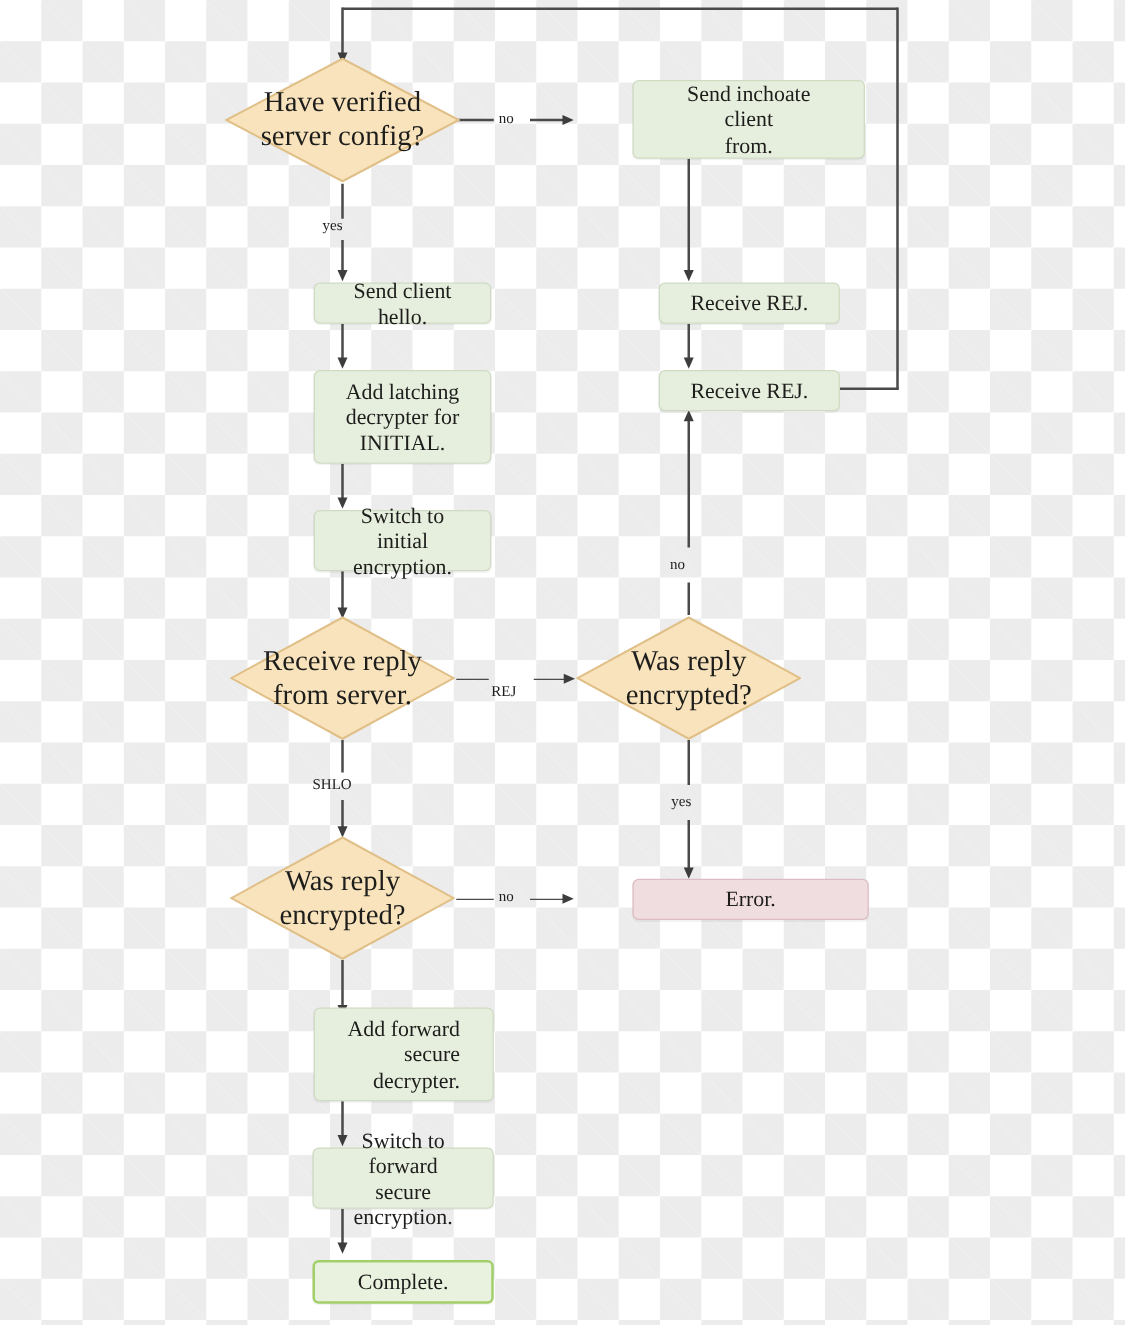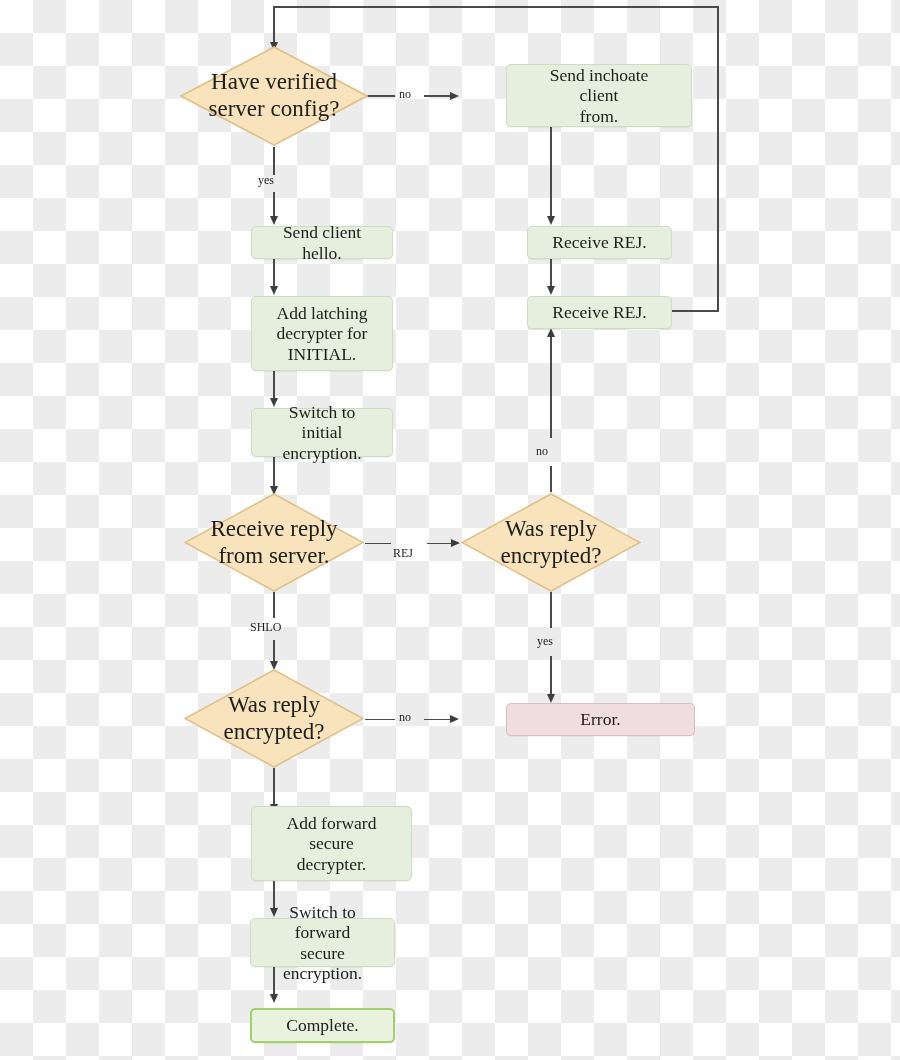--- a/index.html
+++ b/index.html
@@ -257,21 +257,21 @@
     <div class="dlabel">
       <div>Was reply</div>
       <div>encrypted?</div>
     </div>
   </div>
 
   <div class="node box error" style="left:458px; top:703px; width:189px; height:33px;">
     <div>Error.</div>
   </div>
 
-  <div class="node box" style="left:203px; top:806px; width:161px; height:75px;">
+  <div class="node box" style="left:203px; top:806px; width:144px; height:75px;text-align:right;">
     <div>
       <div>Add forward</div>
       <div>secure</div>
       <div>decrypter.</div>
     </div>
   </div>
 
   <div class="node box complete" style="left:202px; top:1008px; width:145px; height:35px;">
     <div>Complete.</div>
   </div>

